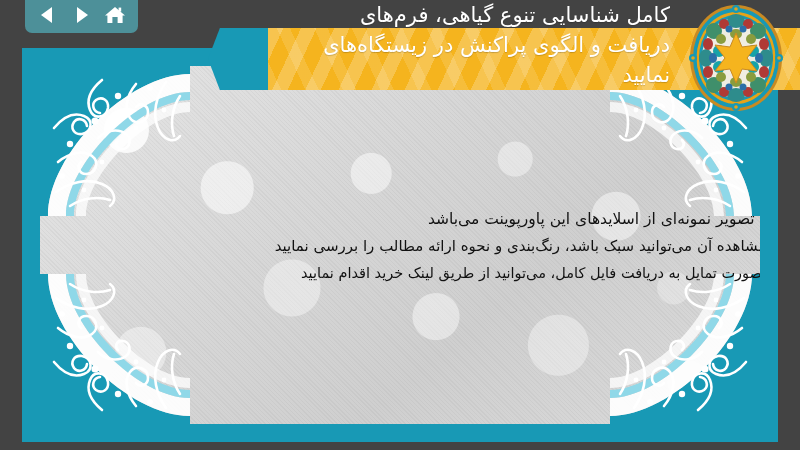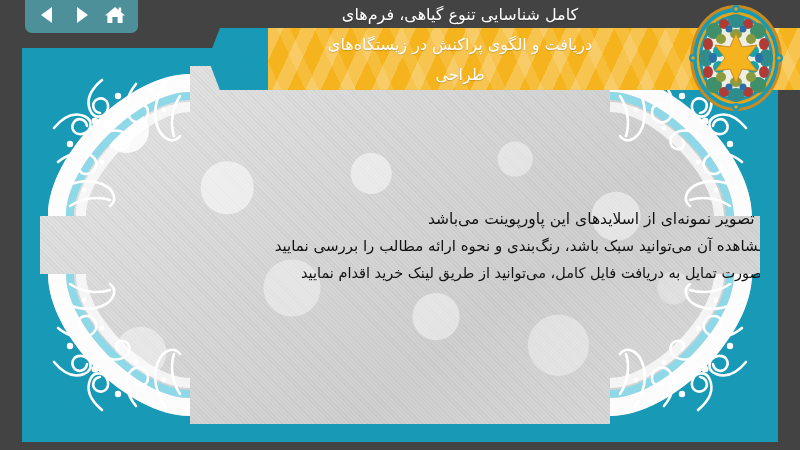--- a/index.html
+++ b/index.html
@@ -101,24 +101,23 @@
       repeating-linear-gradient(65deg,
         rgba(255,255,255,.13) 0 12px,
         rgba(255,255,255,0) 12px 34px);
   }
 
   #title {
     position:absolute;
     left:250px; top:0px;
     width:420px;
     z-index:45;
-    text-align:center;
     direction:rtl;
     color:#ffffff;
-    font-size:16px;
+    font-size:21px;
     line-height:30px;
     font-family:"DejaVu Sans", sans-serif;
     text-shadow:0 1px 1px rgba(0,0,0,.18);
     pointer-events:none;
   }
 
   
   #medallion {
     position:absolute;
     left:688px; top:3px;
@@ -304,21 +303,21 @@
 
     </div>
   </div>
 
   <div id="banner-tail"></div>
   <div id="banner"></div>
 
   <div id="title">
     <span>کامل شناسایی تنوع گیاهی، فرم‌های</span><br>
     <span>دریافت و الگوی پراکنش در زیستگاه‌های</span><br>
-    <span>طراحی</span>
+    <span>نمایید</span>
   </div>
 
   <div id="medallion">
     <svg width="96" height="110" viewBox="0 0 96 110">
       <ellipse cx="48" cy="55" rx="46" ry="53" fill="#C98A22"></ellipse>
       <ellipse cx="48" cy="55" rx="43" ry="50" fill="#1899B5"></ellipse>
       <ellipse cx="48" cy="55" rx="39.5" ry="46" fill="#E8A317"></ellipse>
       <ellipse cx="48" cy="55" rx="37" ry="43" fill="#1899B5"></ellipse>
       <ellipse cx="48" cy="55" rx="34" ry="40" fill="#F0EDE2"></ellipse>
 

